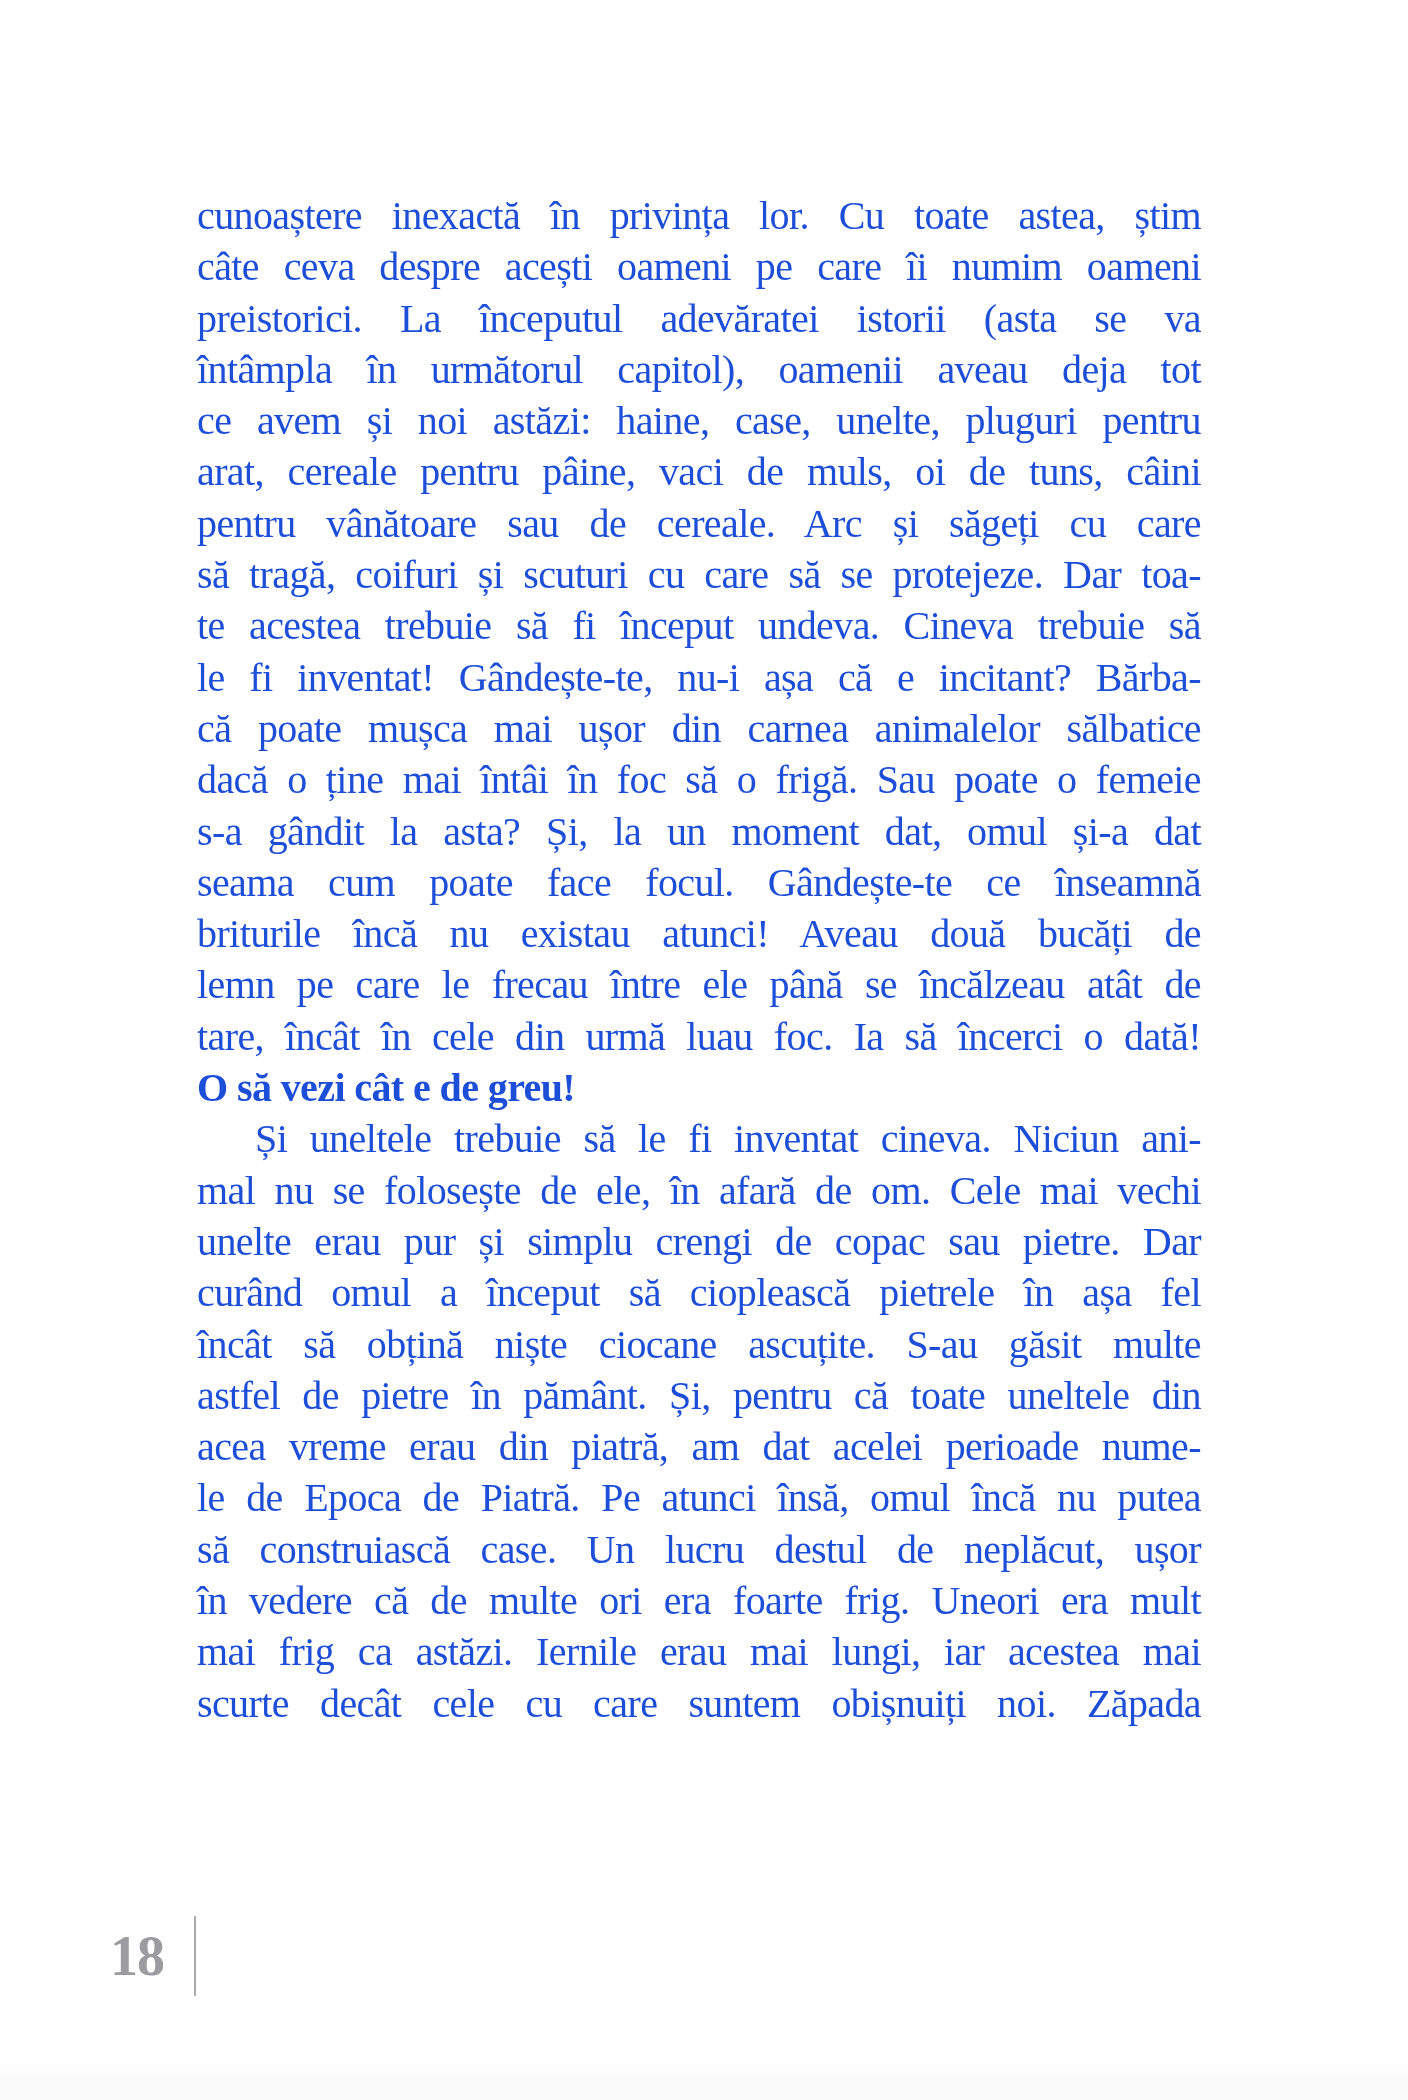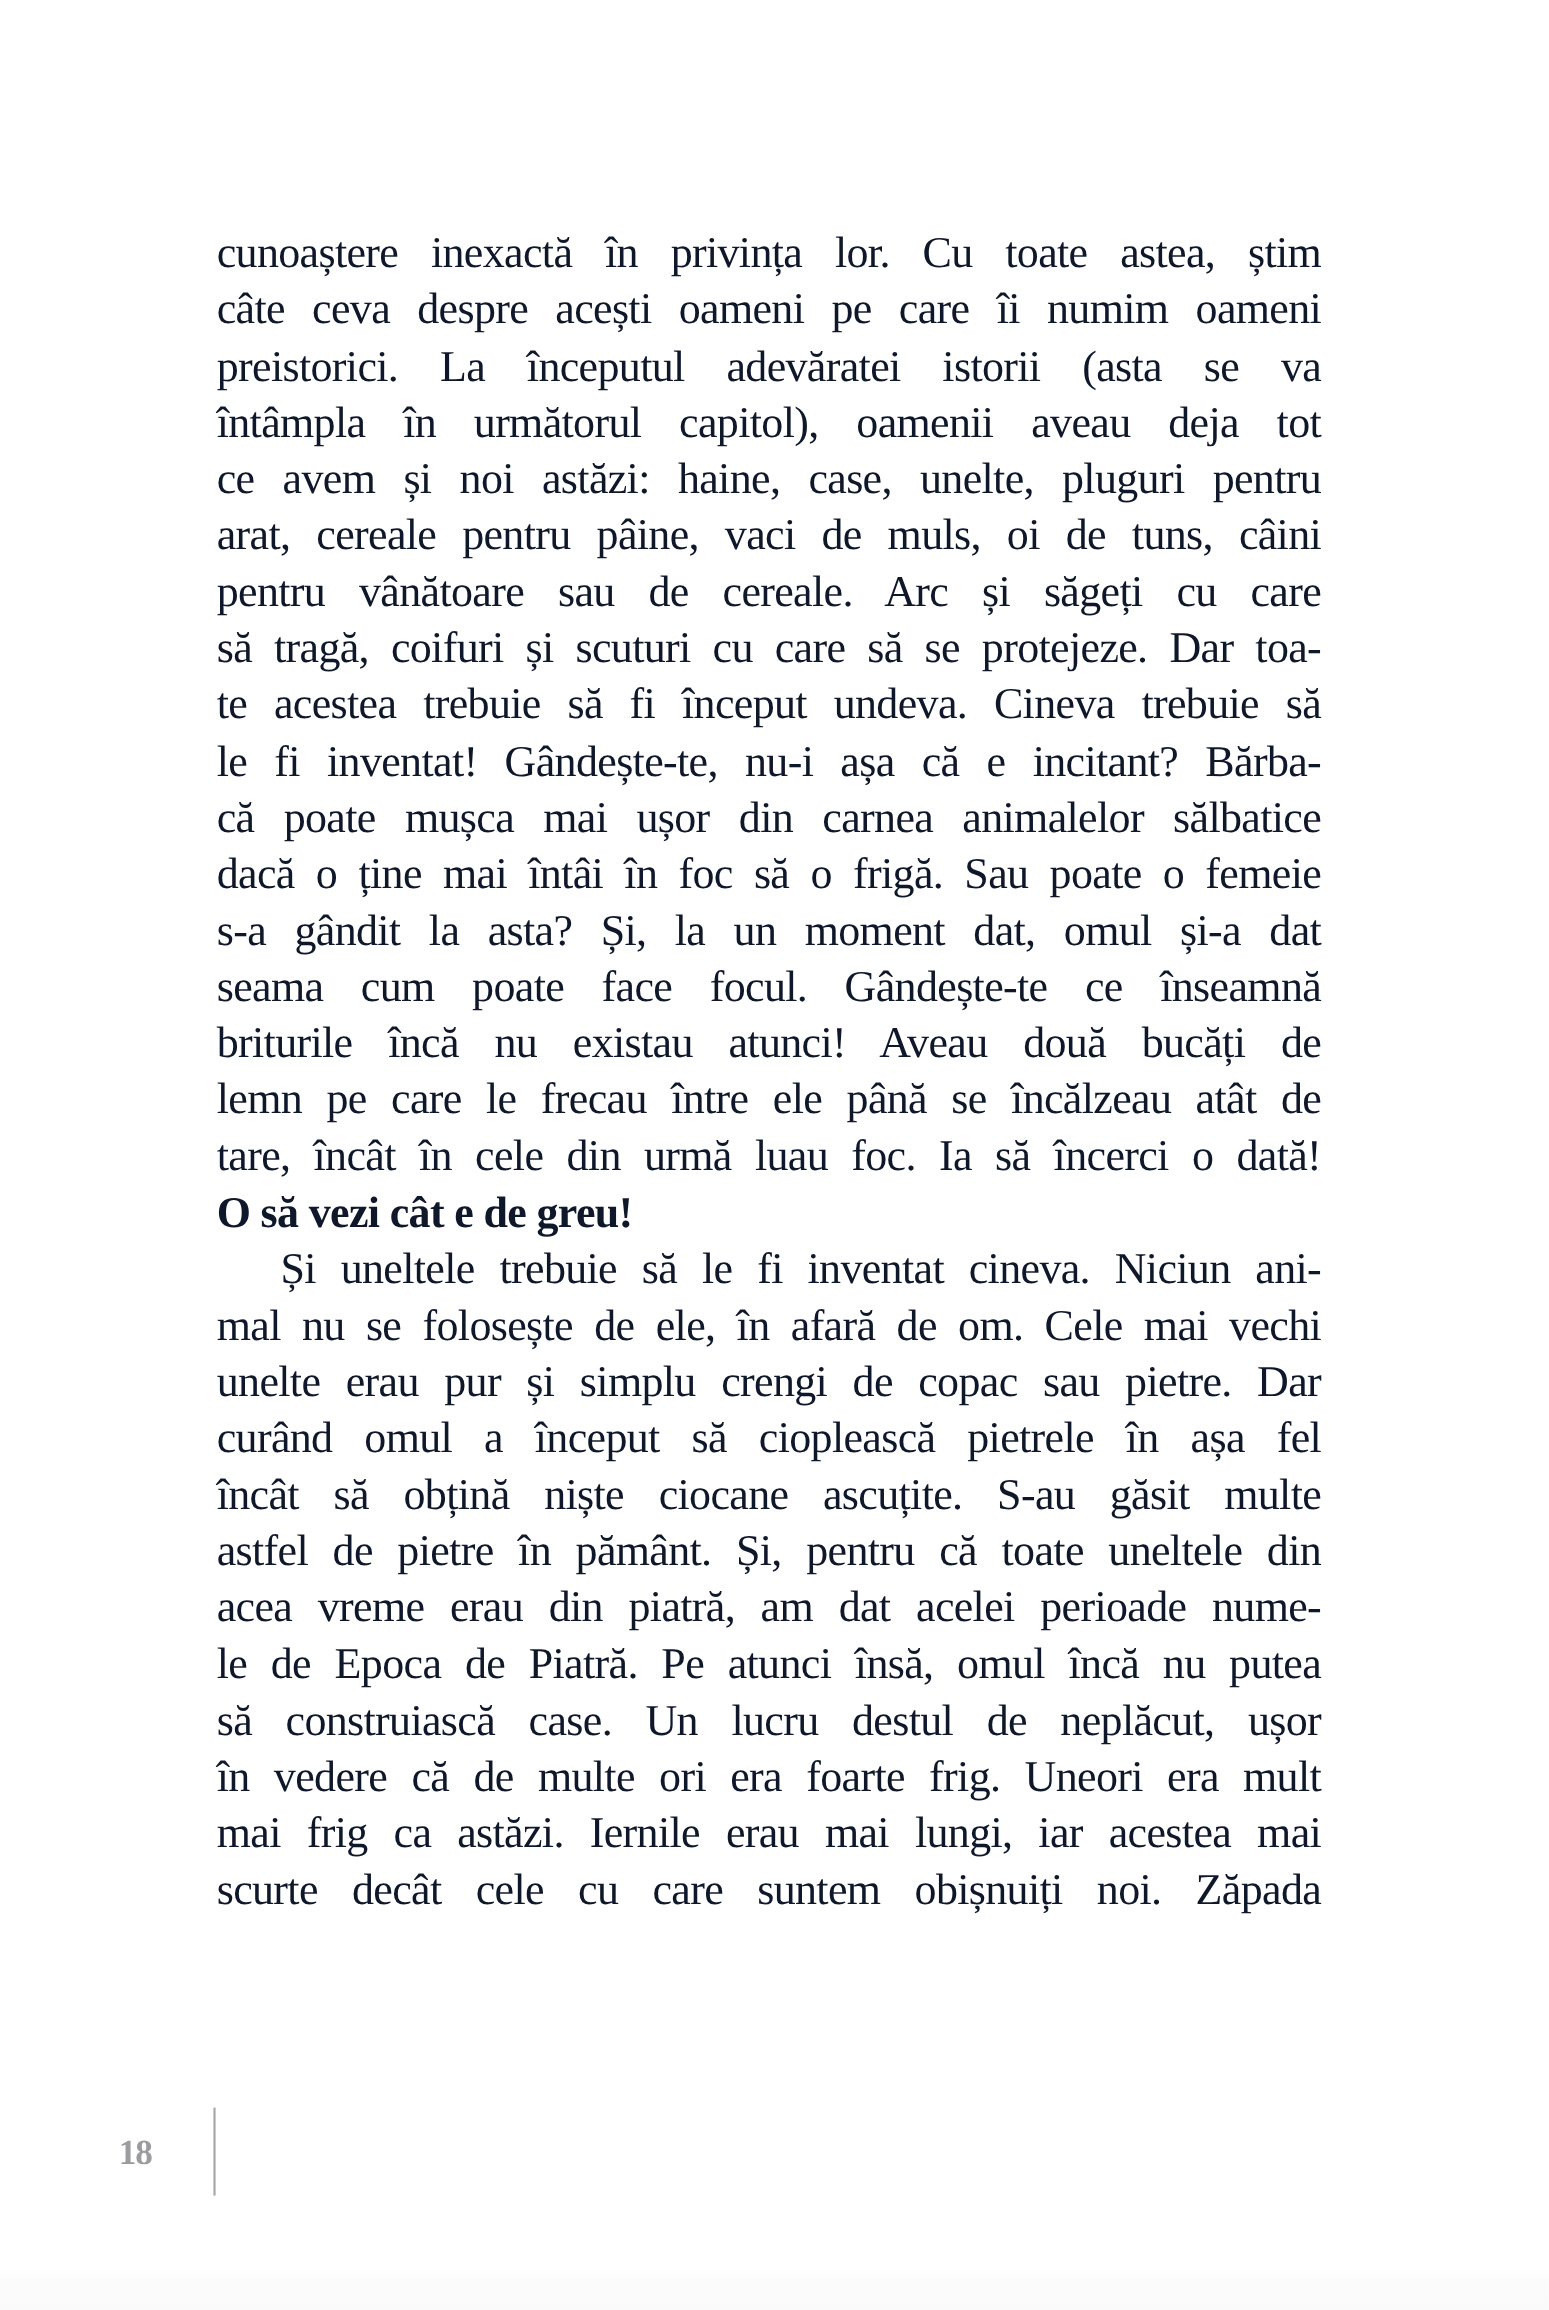--- a/index.html
+++ b/index.html
@@ -15,26 +15,26 @@
     }
     .page {
       position: absolute;
       left: 0; top: 0;
       width: 1408px;
       height: 2100px;
     }
     .body-text {
       position: absolute;
       left: 197px;
-      top: 204px;
+      top: 190px;
       width: 1004px;
       font-family: "Liberation Serif", "DejaVu Serif", serif;
       font-size: 40px;
       line-height: 51.3px;
-      color: #0f172a;
+      color: #1d4ed8;
       letter-spacing: -0.6px;
     }
     .line {
       display: block;
       height: 51.3px;
       white-space: nowrap;
       text-align: justify;
       text-align-last: justify;
       overflow: visible;
     }
@@ -43,23 +43,24 @@
       font-weight: bold;
     }
     .line.indent {
       padding-left: 58px;
     }
     .page-number {
       position: absolute;
       left: 108px;
       top: 1930px;
       width: 56px;
+      text-align: right;
       font-family: "Liberation Serif", "DejaVu Serif", serif;
       font-weight: bold;
-      font-size: 32px;
+      font-size: 56px;
       line-height: 52px;
       color: #9c9ca0;
       letter-spacing: -1px;
     }
     .page-divider {
       position: absolute;
       left: 194px;
       top: 1916px;
       width: 2px;
       height: 80px;

